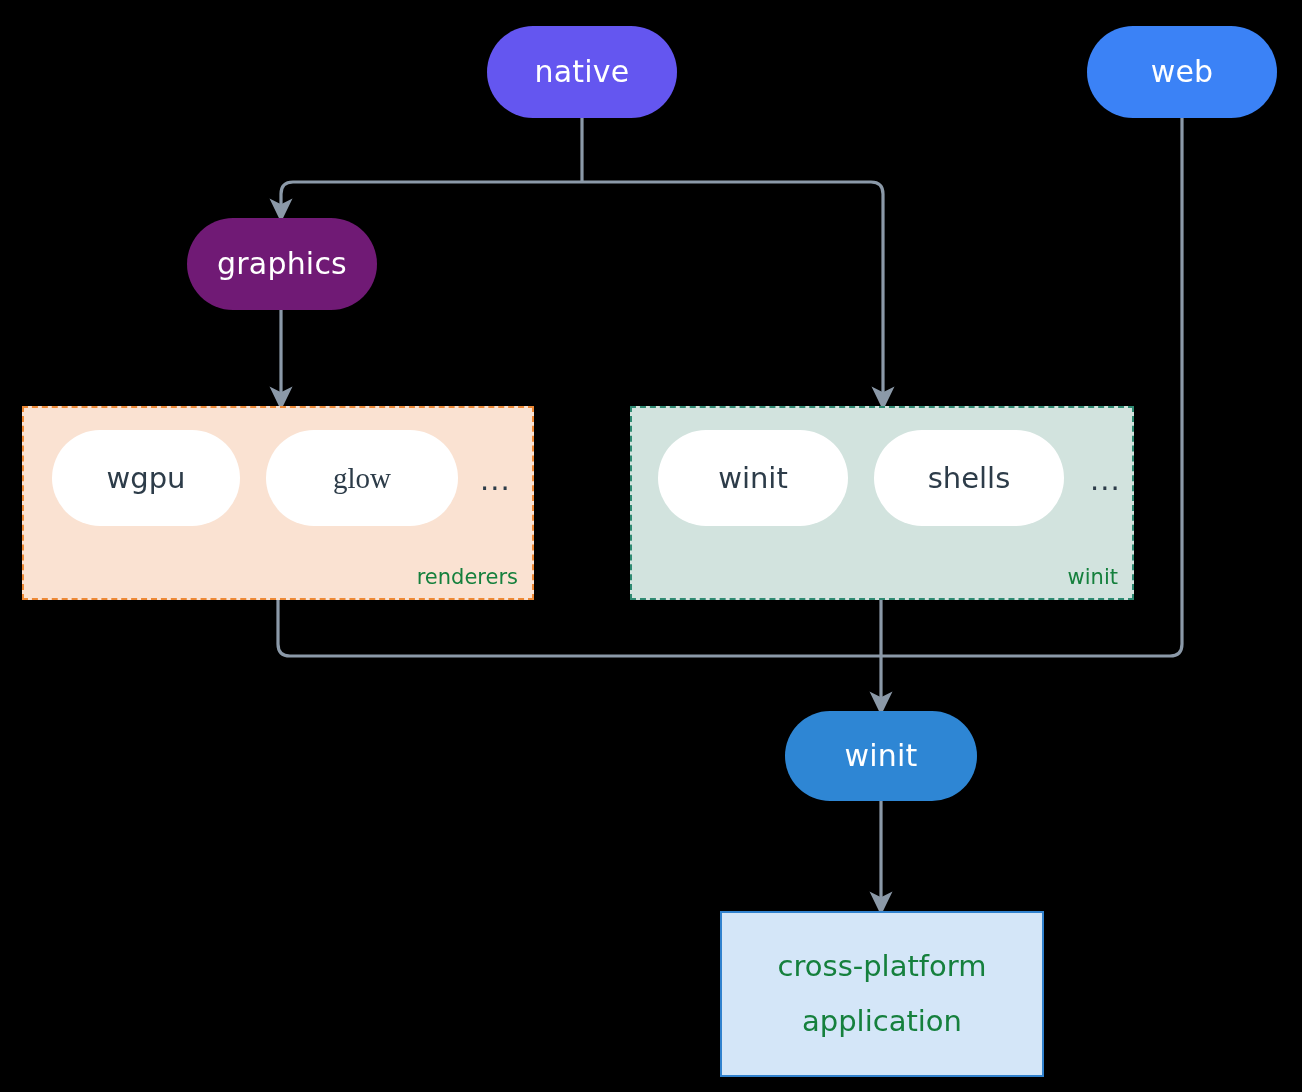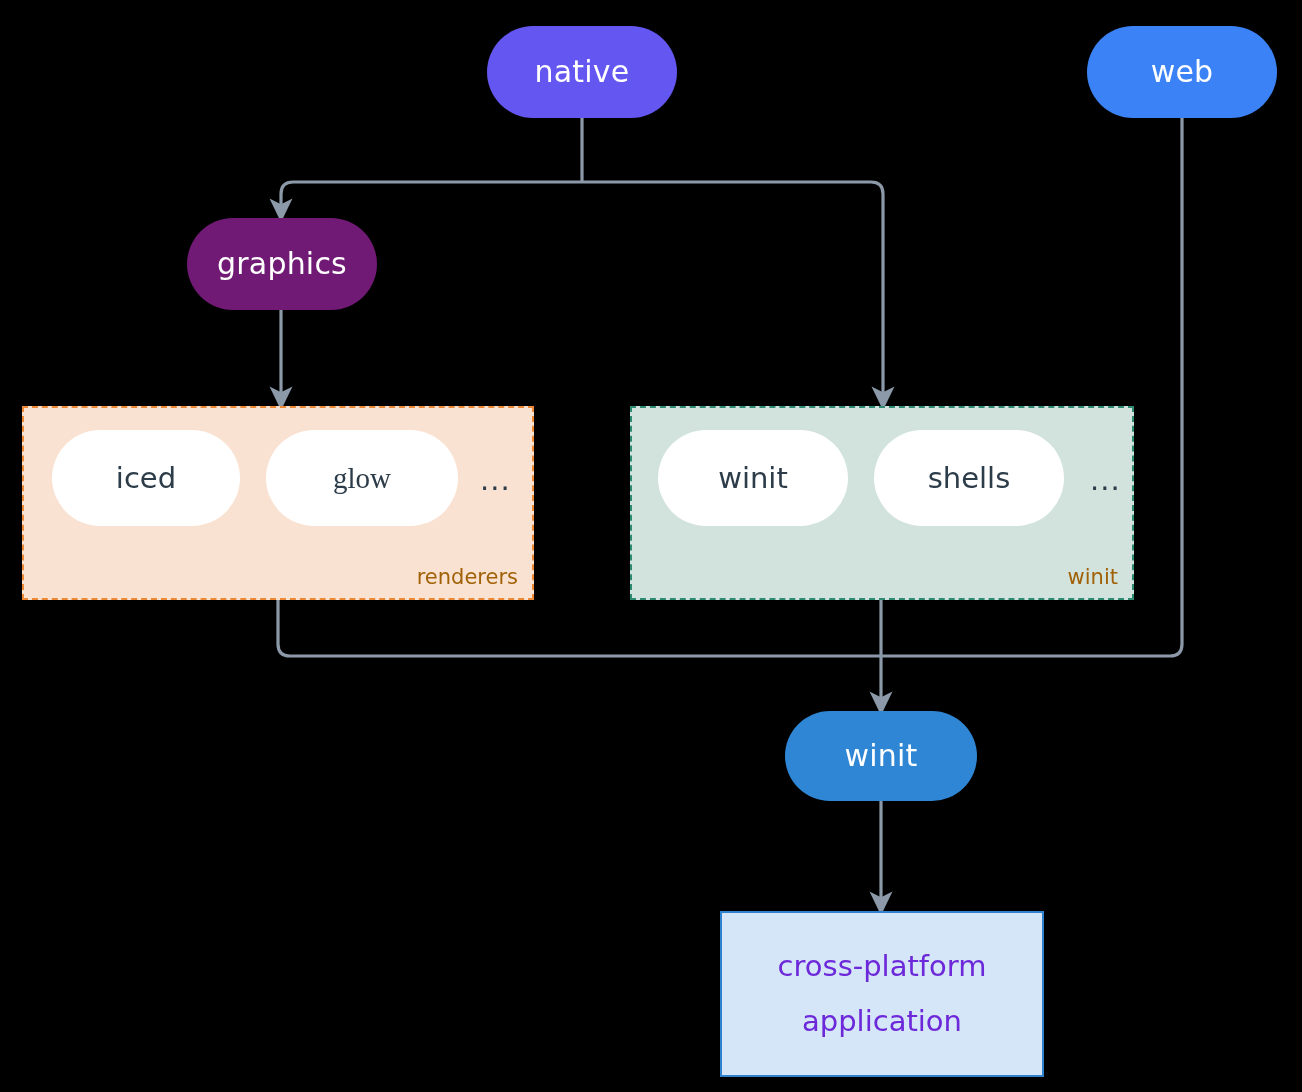--- a/index.html
+++ b/index.html
@@ -77,21 +77,21 @@
     left: 630px; top: 406px; width: 504px; height: 194px;
     background: #d2e3de;
     border-color: #2f8a72;
     text-decoration: underline;
   }
   .group-label {
     position: absolute;
     right: 14px;
     bottom: 10px;
     font-size: 21px;
-    color: #a16207;
+    color: #15803d;
     line-height: 1;
   }
 
   
   .subpill {
     position: absolute;
     display: flex;
     align-items: center;
     justify-content: center;
     background: #ffffff;
@@ -121,21 +121,21 @@
     position: absolute;
     left: 720px; top: 911px; width: 324px; height: 166px;
     box-sizing: border-box;
     background: #d4e6f8;
     border: 2.5px solid #3182ce;
     display: flex;
     flex-direction: column;
     align-items: center;
     justify-content: center;
     gap: 22px;
-    color: #6d28d9;
+    color: #15803d;
     font-size: 29px;
     line-height: 1.15;
   }
 </style>
 </head>
 <body>
 
 <div id="canvas">
 
   <svg class="edges" viewBox="0 0 1302 1092" xmlns="http://www.w3.org/2000/svg">
@@ -174,21 +174,21 @@
   <div class="pill pill-web">
     <span>web</span>
   </div>
 
   <div class="pill pill-graphics">
     <span>graphics</span>
   </div>
 
   <div class="group group-renderers">
     <div class="subpill sp-wgpu">
-      <span>iced</span>
+      <span>wgpu</span>
     </div>
     <div class="subpill sp-glow">
       <span>glow</span>
     </div>
     <div class="ellipsis el-renderers">...</div>
     <div class="group-label">renderers</div>
   </div>
 
   <div class="group group-shells">
     <div class="subpill sp-winit">

